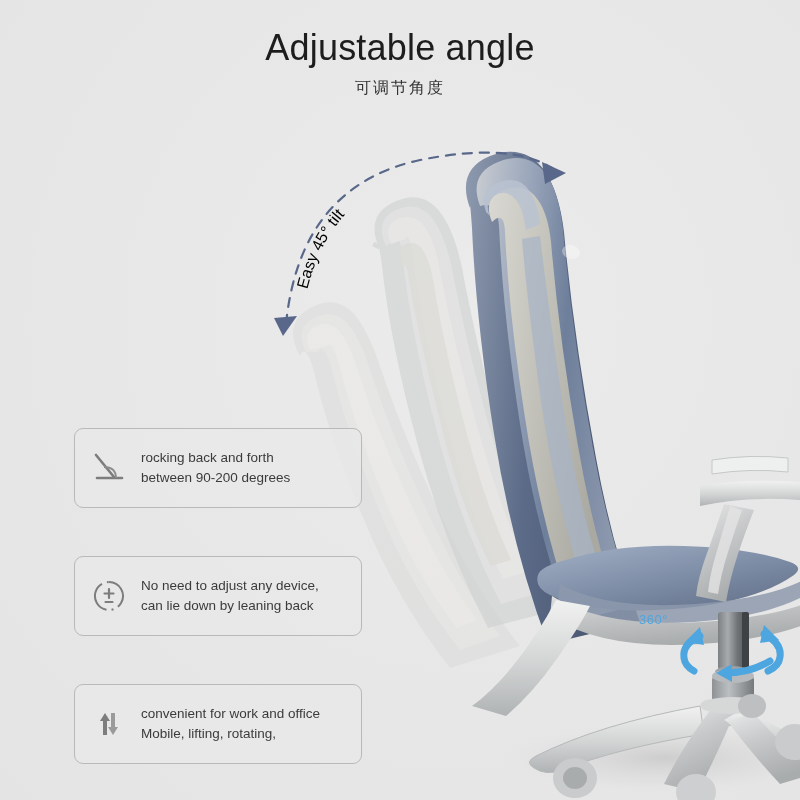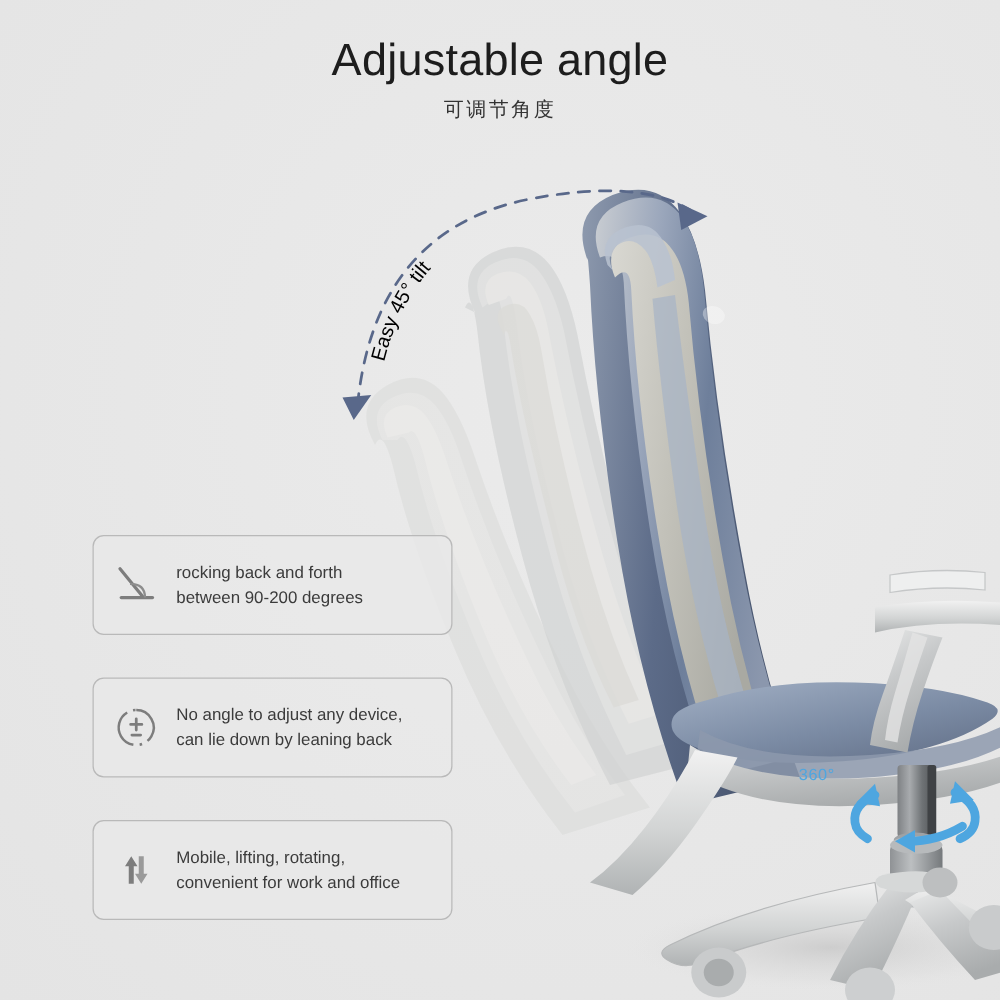--- a/index.html
+++ b/index.html
@@ -83,21 +83,21 @@
     left: 74px;
     top: 428px;
     width: 288px;
     z-index: 26;
   }
   .card {
     position: relative;
     box-sizing: border-box;
     width: 288px;
     height: 80px;
-    margin-bottom: 34px;
+    margin-bottom: 48px;
     border: 1px solid #b9b9b9;
     border-radius: 9px;
     background: rgba(232,232,232,0.80);
     display: flex;
     align-items: center;
     padding: 0 14px 0 12px;
   }
   .card:last-child { margin-bottom: 0; }
   .card-icon {
     flex: 0 0 44px;
@@ -334,32 +334,32 @@
 
     <div class="card">
       <div class="card-icon">
         <svg width="34" height="34" viewBox="0 0 34 34" xmlns="http://www.w3.org/2000/svg">
           <path d="M17 3 A14 14 0 1 1 16.9 3" stroke="#7d7d7d" stroke-width="2" fill="none" stroke-dasharray="34 5 2 5 34 5 2 5"></path>
           <path d="M17 10 L17 19 M12.5 14.5 L21.5 14.5" stroke="#7d7d7d" stroke-width="2.2" stroke-linecap="round"></path>
           <path d="M13.5 23 L20.5 23" stroke="#7d7d7d" stroke-width="2.2" stroke-linecap="round"></path>
         </svg>
       </div>
       <div class="card-text">
-        <span class="ln">No angle to adjust any device,</span>
+        <span class="ln">No need to adjust any device,</span>
         <span class="ln">can lie down by leaning back</span>
       </div>
     </div>
 
     <div class="card">
       <div class="card-icon">
         <svg width="34" height="34" viewBox="0 0 34 34" xmlns="http://www.w3.org/2000/svg">
           <path d="M13 6 L8 14 L11 14 L11 28 L15 28 L15 14 L18 14 Z" fill="#7d7d7d"></path>
           <path d="M21 28 L26 20 L23 20 L23 6 L19 6 L19 20 L16 20 Z" fill="#9a9a9a"></path>
         </svg>
       </div>
       <div class="card-text">
+        <span class="ln">convenient for work and office</span>
         <span class="ln">Mobile, lifting, rotating,</span>
-        <span class="ln">convenient for work and office</span>
       </div>
     </div>
 
   </div>
 </div>
 
 </body></html>

